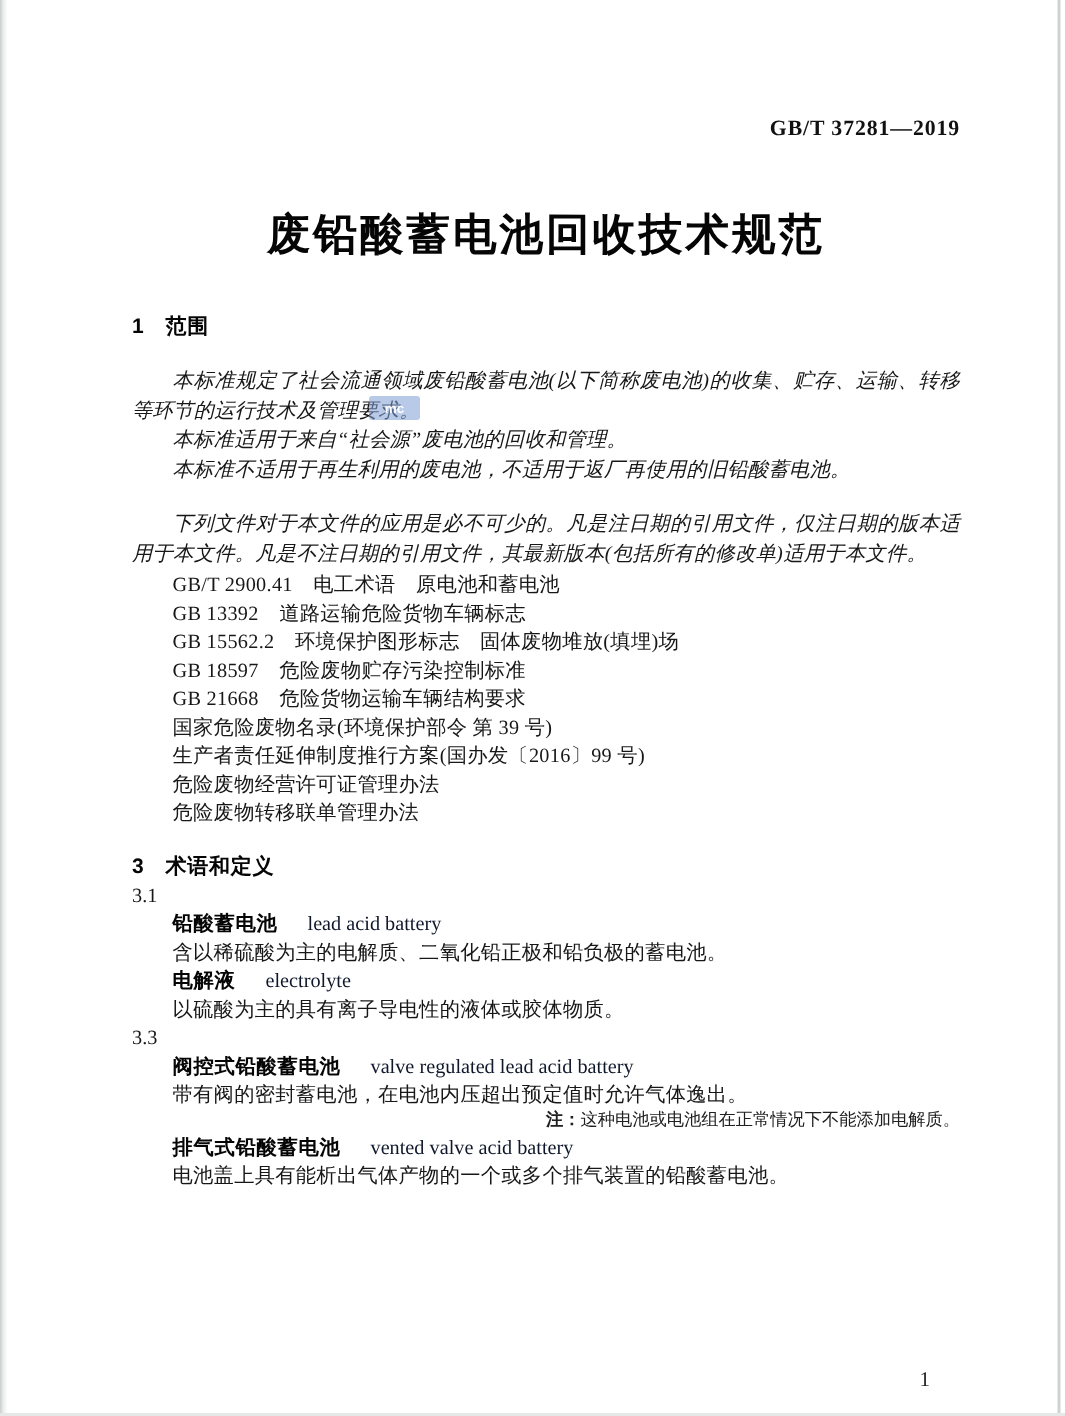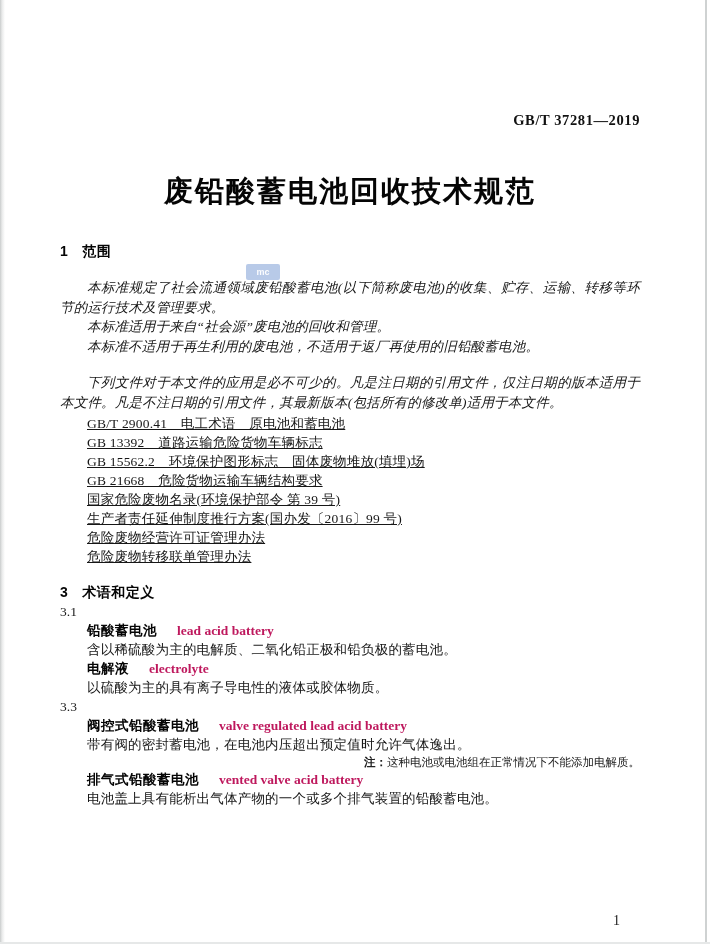--- a/index.html
+++ b/index.html
@@ -19,23 +19,22 @@
   .scan-edge-right {
     position: absolute; right: 3px; top: 0; bottom: 0; width: 2px;
     background: #cfd2d2;
   }
   .scan-edge-bottom {
     position: absolute; left: 0; right: 0; bottom: 0; height: 2px;
     background: #e6e8e8;
   }
   .page {
     position: absolute; inset: 0;
-    padding: 77px 70px 0 60px;
+    padding: 77px 70px 0 88px;
     box-sizing: border-box;
-    margin-top: 34px;
   }
   .header-row { text-align: right; }
   .std-code {
     font-size: 14.5px; font-weight: bold; letter-spacing: 0.6px;
     color: #111;
   }
   .doc-title {
     margin: 49px 0 0 0;
     text-align: center;
     font-family: "Liberation Sans", sans-serif;
@@ -64,35 +63,35 @@
   .first-para { margin-top: 17px; }
   .indent { text-indent: 27px; font-style: italic; }
   .refs-list {
     list-style: none;
     margin: 2px 0 0 0;
     padding: 0 0 0 27px;
     font-size: 13.5px; line-height: 19px;
     letter-spacing: 0.2px;
     color: #171717;
   }
-  .refs-list li { margin: 0; text-decoration: underline; }
+  .refs-list li { margin: 0; }
   .term-block { margin: 0; }
   .term-num {
     margin: 0; font-size: 13.5px; line-height: 19px; color: #171717;
   }
   .term-line {
     margin: 0; padding-left: 27px;
     font-size: 13.5px; line-height: 19px;
   }
   .term-zh {
     font-family: "Liberation Sans", sans-serif;
     font-weight: bold; color: #050505; letter-spacing: 0.5px;
   }
   .term-en {
-    margin-left: 20px; font-weight: bold; color: #be185d;
+    margin-left: 20px; font-weight: normal; color: #0f172a;
     font-family: "Liberation Serif", serif;
   }
   .term-def {
     margin: 0; padding-left: 27px;
     font-size: 13.5px; line-height: 19px; letter-spacing: 0.2px; color: #171717;
   }
   .term-note {
     margin: 0; padding-left: 27px;
     font-size: 11.5px; line-height: 16px; color: #202020; text-align: right;
   }
@@ -133,20 +132,21 @@
     <p class="para indent">本标准适用于来自“社会源”废电池的回收和管理。</p>
     <p class="para indent">本标准不适用于再生利用的废电池，不适用于返厂再使用的旧铅酸蓄电池。</p>
   </section>
 
   <section>
     <p class="para indent first-para">下列文件对于本文件的应用是必不可少的。凡是注日期的引用文件，仅注日期的版本适用于本文件。凡是不注日期的引用文件，其最新版本(包括所有的修改单)适用于本文件。</p>
     <ul class="refs-list">
       <li>GB/T 2900.41　电工术语　原电池和蓄电池</li>
       <li>GB 13392　道路运输危险货物车辆标志</li>
       <li>GB 15562.2　环境保护图形标志　固体废物堆放(填埋)场</li>
+      <li>GB 18597　危险废物贮存污染控制标准</li>
       <li>GB 21668　危险货物运输车辆结构要求</li>
       <li>国家危险废物名录(环境保护部令 第 39 号)</li>
       <li>生产者责任延伸制度推行方案(国办发〔2016〕99 号)</li>
       <li>危险废物经营许可证管理办法</li>
       <li>危险废物转移联单管理办法</li>
     </ul>
   </section>
 
   <section>
     <h2 class="sec-heading sec3"><span class="sec-num">3</span><span>术语和定义</span></h2>

